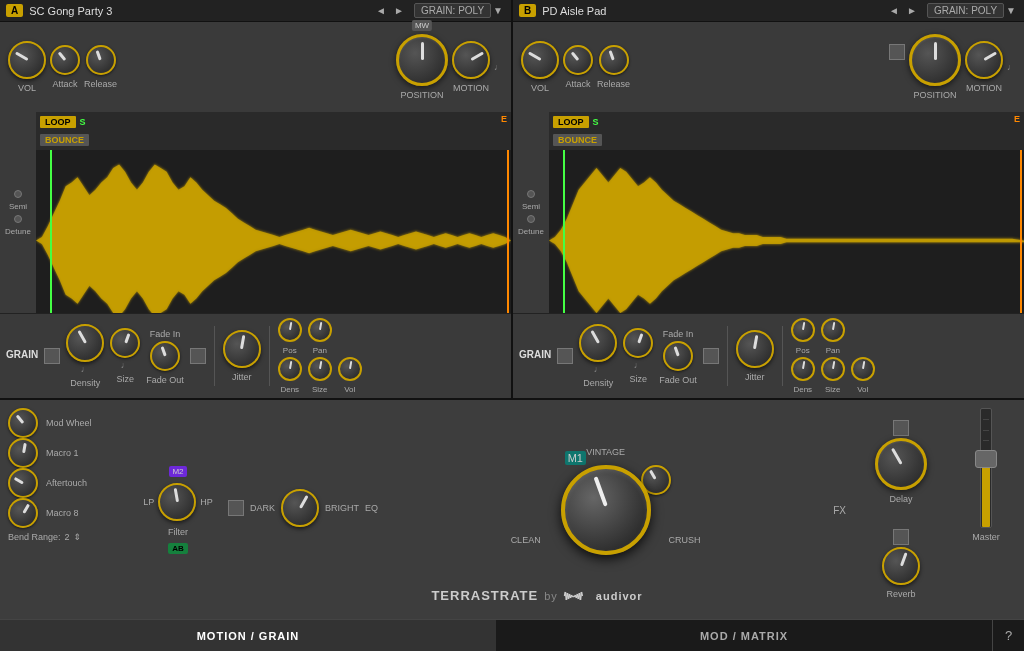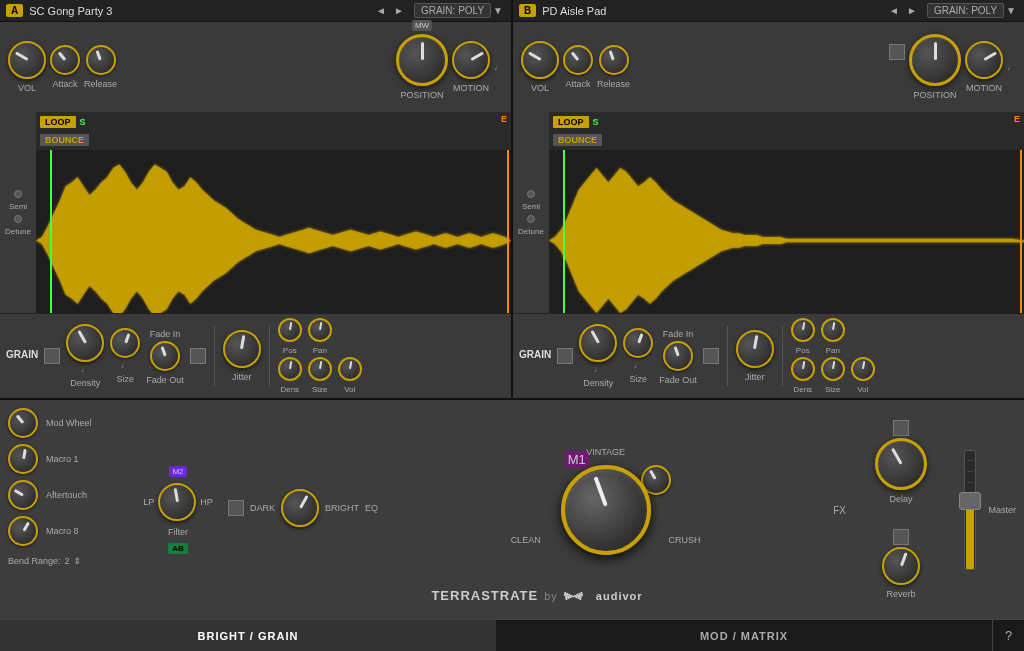--- a/index.html
+++ b/index.html
@@ -353,21 +353,20 @@
       display: flex;
       padding: 8px;
       gap: 10px;
       min-height: 0;
     }
 
     
     .perf-controls {
       display: flex;
       flex-direction: column;
-      gap: 6px;
       width: 120px;
     }
     .perf-row {
       display: flex;
       align-items: center;
       gap: 8px;
     }
     .perf-label {
       color: #aaa;
       font-size: 9px;
@@ -417,23 +416,23 @@
       transform-origin: bottom center;
       transform: rotate(-20deg);
     }
     .fx-clean { position: absolute; left: -50px; bottom: 10px; color: #aaa; font-size: 9px; }
     .fx-crush { position: absolute; right: -50px; bottom: 10px; color: #aaa; font-size: 9px; }
     .fx-vintage { position: absolute; top: -18px; left: 50%; transform: translateX(-50%); color: #aaa; font-size: 9px; }
     .fx-title { color: #aaa; font-size: 10px; text-align: center; margin-top: 2px; }
 
     
     .m1-badge {
-      background: #701a75;
+      background: #0f766e;
       color: #ccc;
-      font-size: 13px;
+      font-size: 11px;
       padding: 1px 3px;
       border-radius: 2px;
       position: absolute;
       top: -14px;
       left: 4px;
     }
 
     
     .branding {
       position: absolute;
@@ -454,20 +453,21 @@
       color: #ccc;
       font-size: 11px;
       display: flex;
       align-items: center;
       gap: 12px;
     }
 
     
     .master-section {
       display: flex;
+      flex-direction: column;
       align-items: center;
       gap: 4px;
       width: 60px;
     }
     .fader-track {
       width: 12px;
       height: 120px;
       background: #2a2a2a;
       border: 1px solid #555;
       border-radius: 2px;
@@ -1050,21 +1050,21 @@
       </div>
       <span class="master-label">Master</span>
     </div>
 
   </div>
 
 </div>
 
 <div class="nav-bar">
   <div class="nav-item active">
-    <span>BRIGHT / GRAIN</span>
+    <span>MOTION / GRAIN</span>
   </div>
   <div class="nav-item">
     <span>MOD / MATRIX</span>
   </div>
   <div class="nav-question">
     <span>?</span>
   </div>
 </div>
 
 </body></html>

